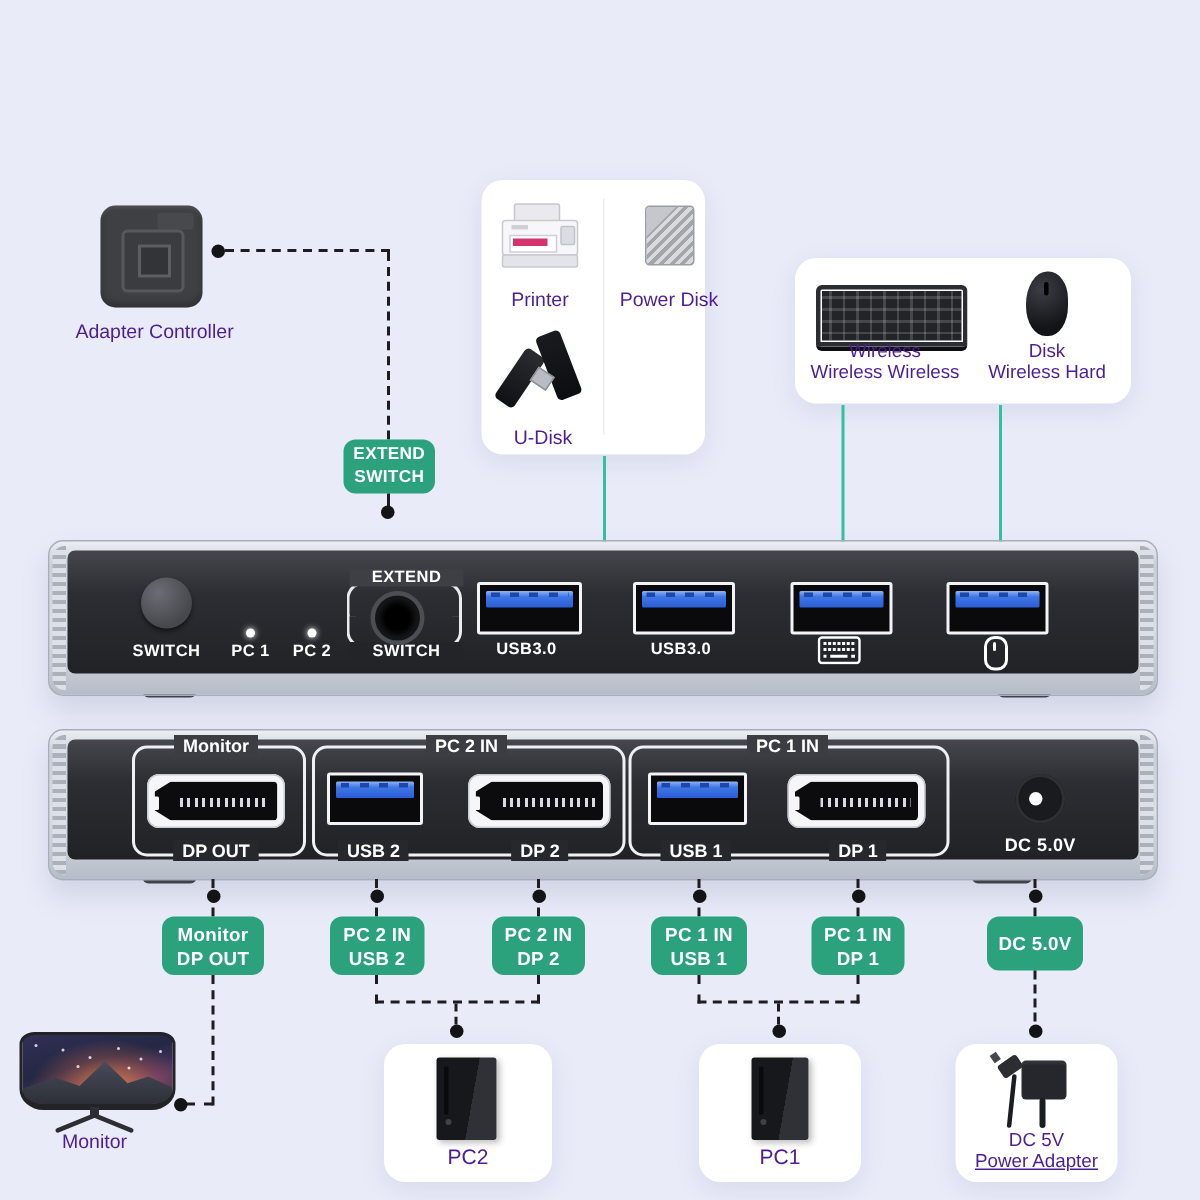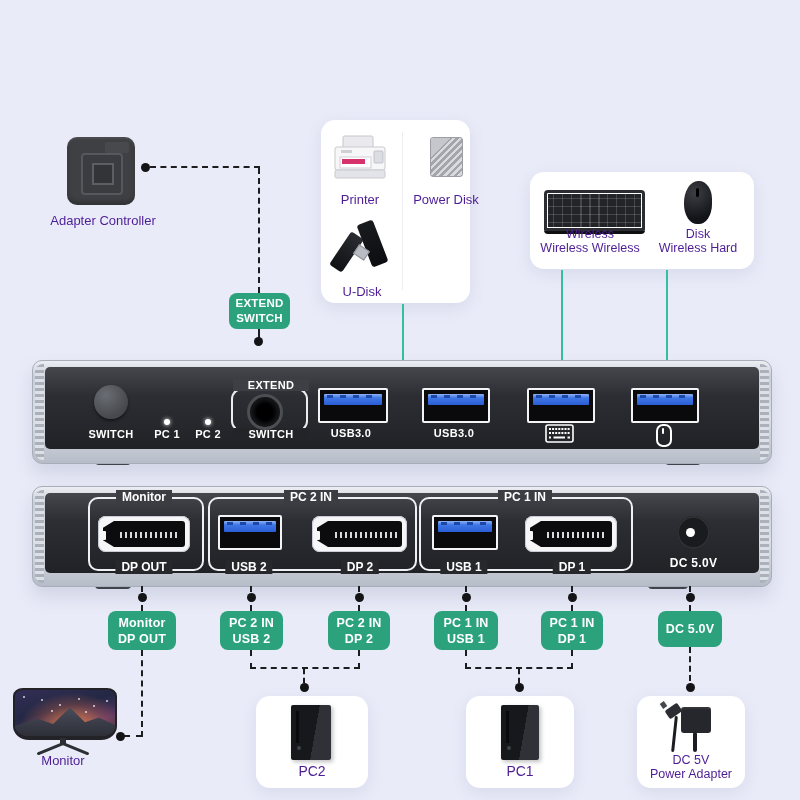--- a/index.html
+++ b/index.html
@@ -349,15 +349,15 @@
   <div class="tower" style="left:501px;top:705px;width:38px;height:55px;"></div>
   <div class="clabel" style="left:490px;top:763px;width:60px;font-size:14px;">PC1</div>
 
   <div class="card" style="left:637px;top:696px;width:108px;height:92px;"></div>
   <div class="plug" style="left:666px;top:706px;"></div>
   <div class="plugtip" style="left:661px;top:702px;"></div>
   <div class="brick" style="left:681px;top:707px;"></div>
   <div class="cable" style="left:673px;top:716px;height:36px;transform:rotate(6deg);"></div>
   <div class="cable" style="left:693px;top:732px;height:20px;width:4px;"></div>
   <div class="clabel small" style="left:651px;top:753px;width:80px;">DC 5V</div>
-  <div class="clabel small" style="left:641px;top:767px;width:100px;">Power Adapter</div>
+  <div class="clabel small" style="left:641px;top:767px;width:100px;text-decoration:underline;">Power Adapter</div>
 
 </div>
 
 </body></html>

